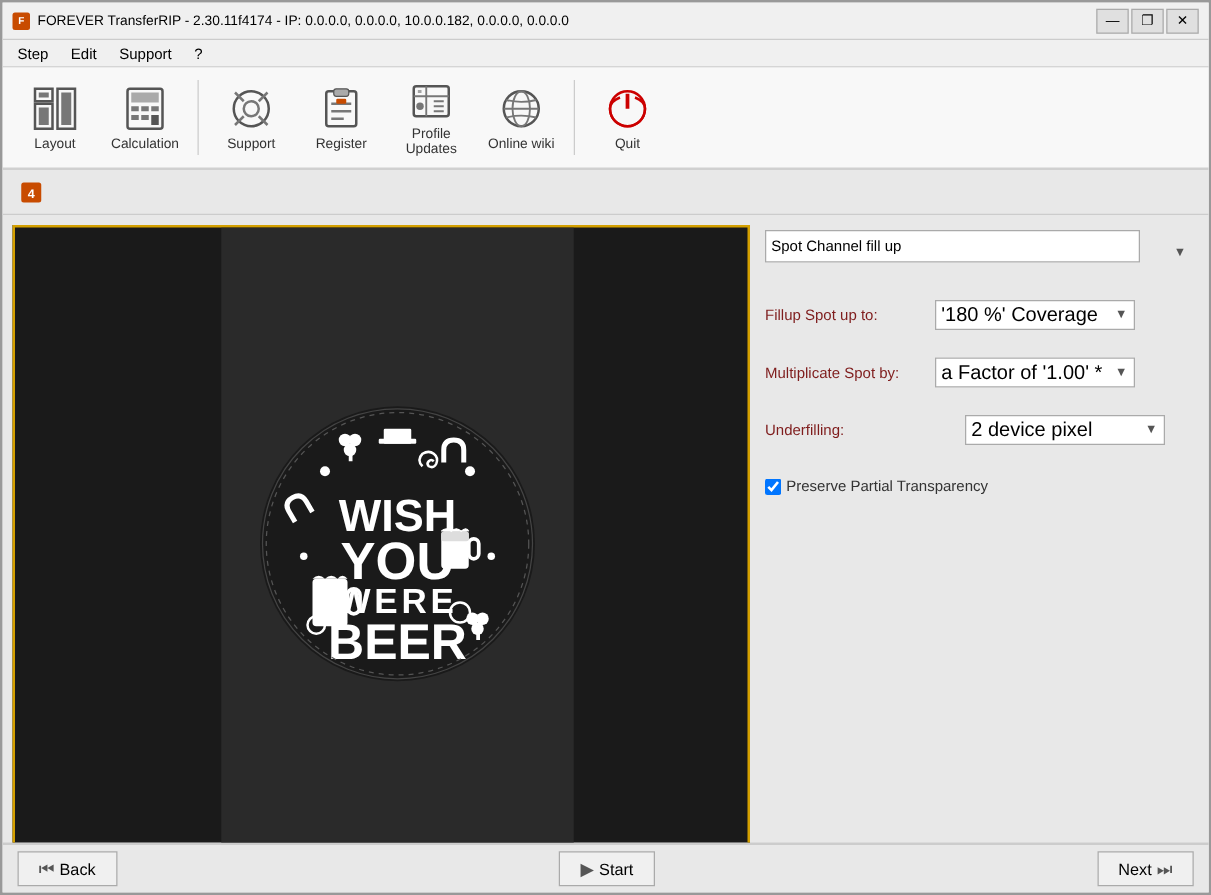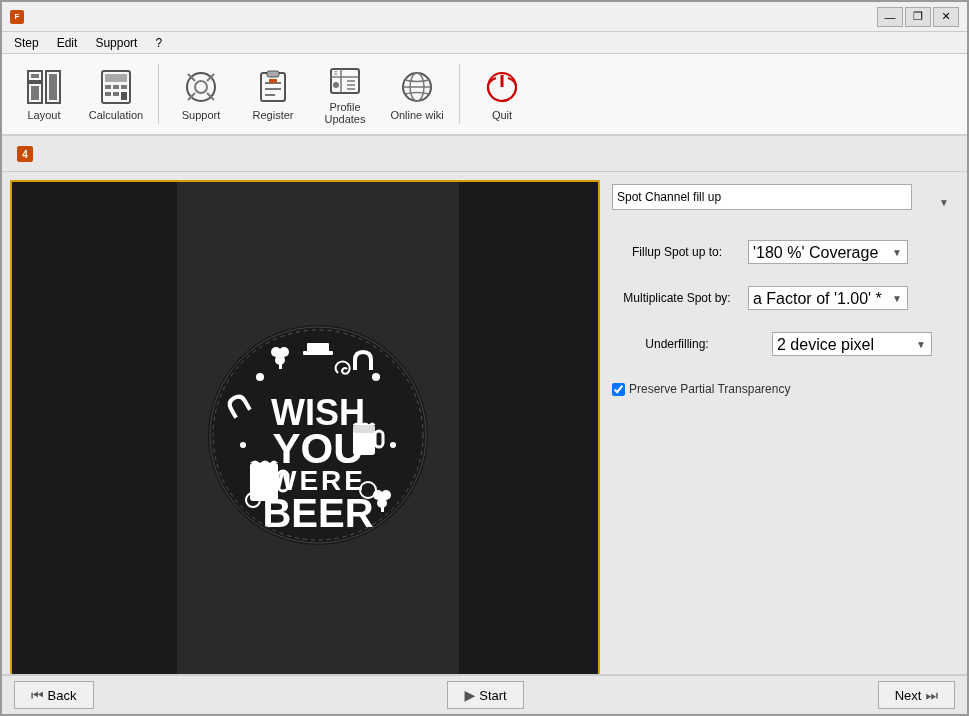--- a/index.html
+++ b/index.html
@@ -193,22 +193,22 @@
 
     
     .control-row {
       display: flex;
       align-items: center;
       gap: 6px;
       margin-bottom: 4px;
     }
     .control-label {
       font-size: 12px;
-      color: #000000;
-      text-align: center;
+      color: #7f1d1d;
+      text-align: left;
       min-width: 130px;
     }
     select.control-select {
       height: 24px;
       font-size: 16px;
       border: 1px solid #aaa;
       background: white;
       padding: 0 4px;
       min-width: 150px;
       cursor: pointer;
@@ -290,20 +290,21 @@
       font-size: 10px;
       color: #555;
     }
   </style>
 </head>
 <body>
 
 <div id="title-bar">
   <div id="title-bar-left">
     <div id="title-bar-icon">F</div>
+    <span>FOREVER TransferRIP - 2.30.11f4174 - IP: 0.0.0.0, 0.0.0.0, 10.0.0.182, 0.0.0.0, 0.0.0.0</span>
   </div>
   <div id="title-bar-controls">
     <div class="title-btn">—</div>
     <div class="title-btn">❐</div>
     <div class="title-btn close">✕</div>
   </div>
 </div>
 
 <div id="menu-bar">
   <span class="menu-item">Step</span>

